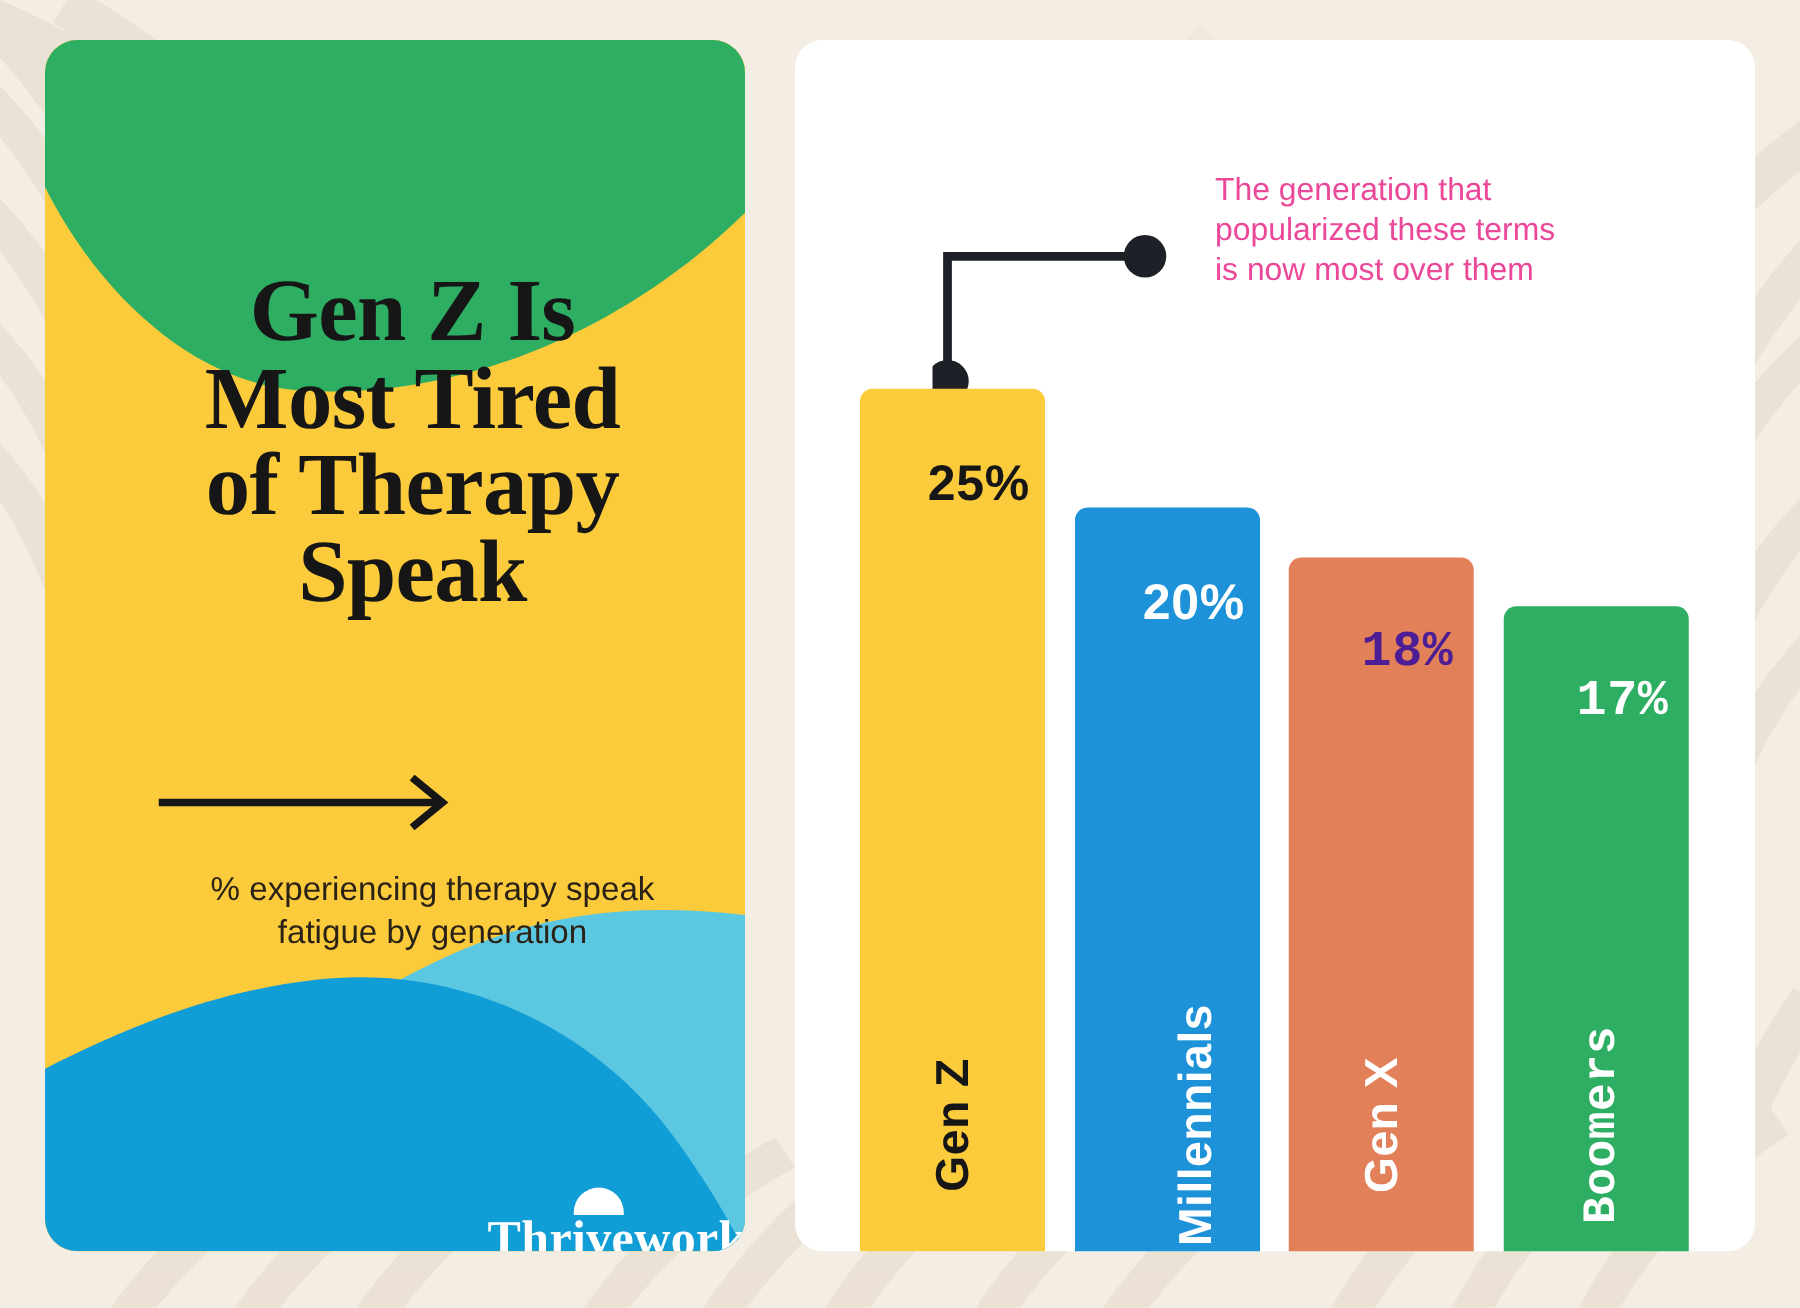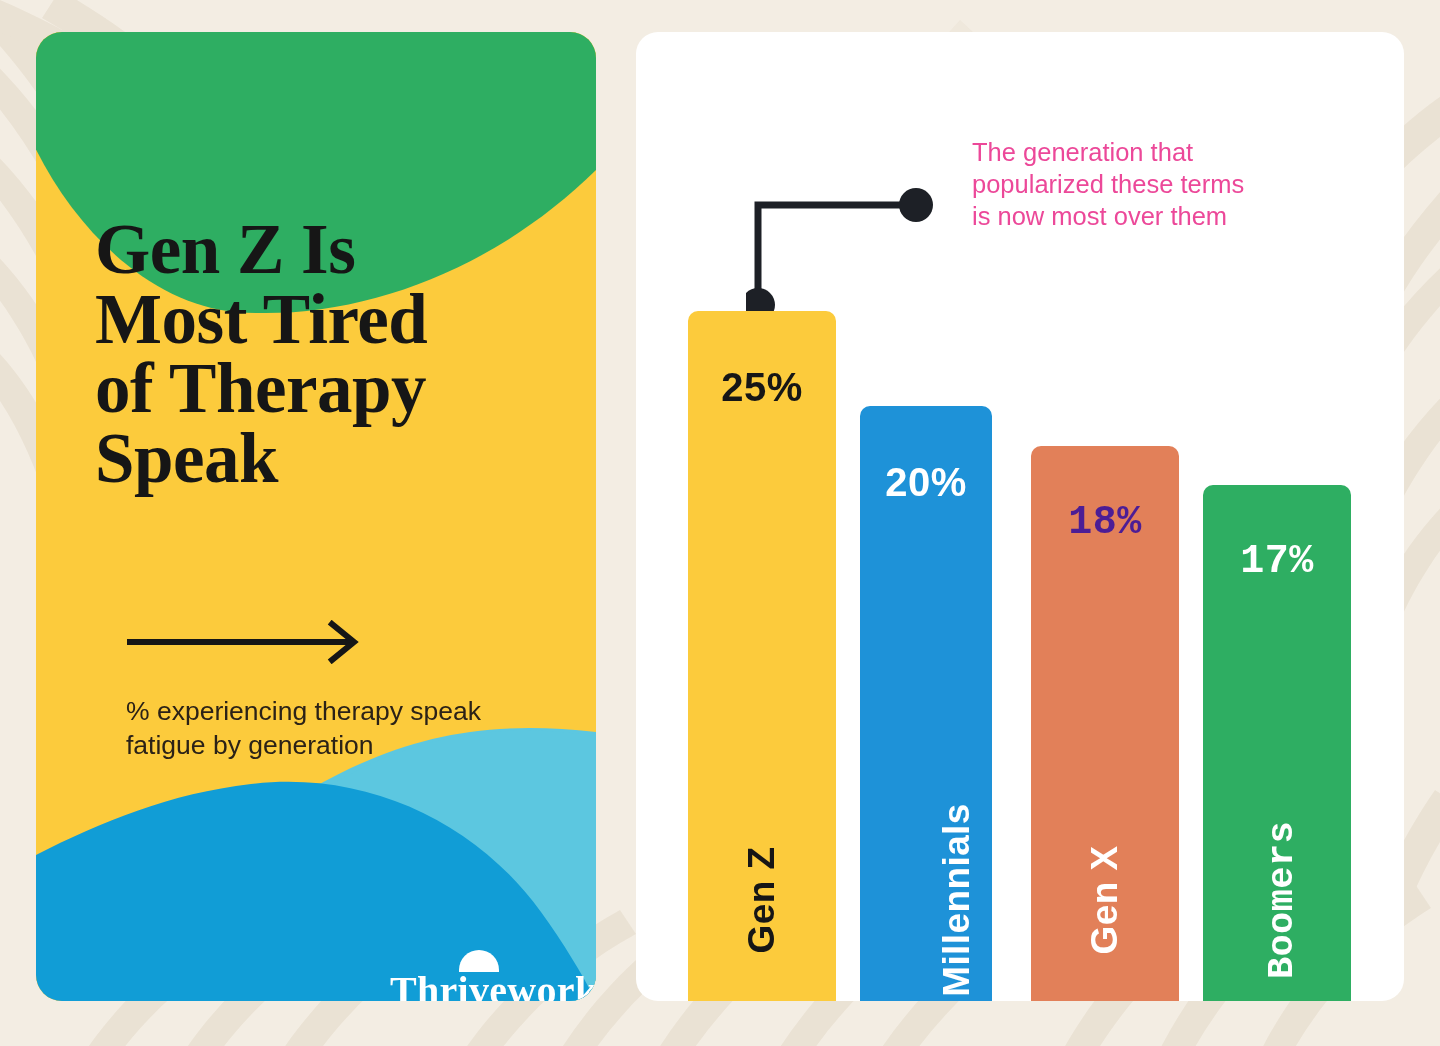--- a/index.html
+++ b/index.html
@@ -39,20 +39,21 @@
   #left-panel .shape-layer {
     position: absolute;
     inset: 0;
     width: 560px;
     height: 969px;
   }
   #panel-content {
     position: absolute;
     inset: 0;
     z-index: 3;
+    text-align: center;
   }
   #headline {
     position: absolute;
     left: 59px;
     top: 183px;
     width: 470px;
     font-family: "Liberation Serif", "DejaVu Serif", serif;
     font-weight: bold;
     font-size: 71px;
     line-height: 0.98;
@@ -152,20 +153,21 @@
     border-radius: 10px;
   }
   .bar-value {
     position: absolute;
     left: 0;
     width: 100%;
     text-align: center;
     font-size: 40px;
     font-weight: bold;
     letter-spacing: 0.5px;
+    padding-left: 21px;
   }
   .bar-label {
     position: absolute;
     left: 0;
     width: 100%;
     text-align: center;
     font-size: 37px;
     font-weight: bold;
     letter-spacing: 0.4px;
     white-space: nowrap;
@@ -261,21 +263,21 @@
 
   <div id="callout-text">The generation that
 popularized these terms
 is now most over them</div>
 
   <div id="bars">
       <div class="bar" style="left: 52px; width: 148px; height: 720px; background: rgb(252, 203, 60);">
         <div class="bar-value" style="top: 54px; color: rgb(22, 22, 22);">25%</div>
         <div class="bar-label" style="bottom: 110px; color: rgb(22, 22, 22);"><span>Gen Z</span></div>
       </div>
-      <div class="bar" style="left: 224px; width: 132px; height: 625px; background: rgb(30, 146, 216);">
+      <div class="bar" style="left: 224px; width: 148px; height: 625px; background: rgb(30, 146, 216);">
         <div class="bar-value" style="top: 54px; color: rgb(255, 255, 255);">20%</div>
         <div class="bar-label" style="bottom: 110px; color: rgb(255, 255, 255);"><span>Millennials</span></div>
       </div>
       <div class="bar" style="left: 395px; width: 148px; height: 585px; background: rgb(226, 128, 89);">
         <div class="bar-value" style="top: 54px; color: #4c1d95; font-family: Liberation Mono, monospace;">18%</div>
         <div class="bar-label" style="bottom: 110px; color: rgb(255, 255, 255);"><span>Gen X</span></div>
       </div>
       <div class="bar" style="left: 567px; width: 148px; height: 546px; background: rgb(46, 174, 98); font-family: Liberation Mono, monospace;">
         <div class="bar-value" style="top: 54px; color: rgb(255, 255, 255);">17%</div>
         <div class="bar-label" style="bottom: 110px; color: rgb(255, 255, 255);"><span>Boomers</span></div>

